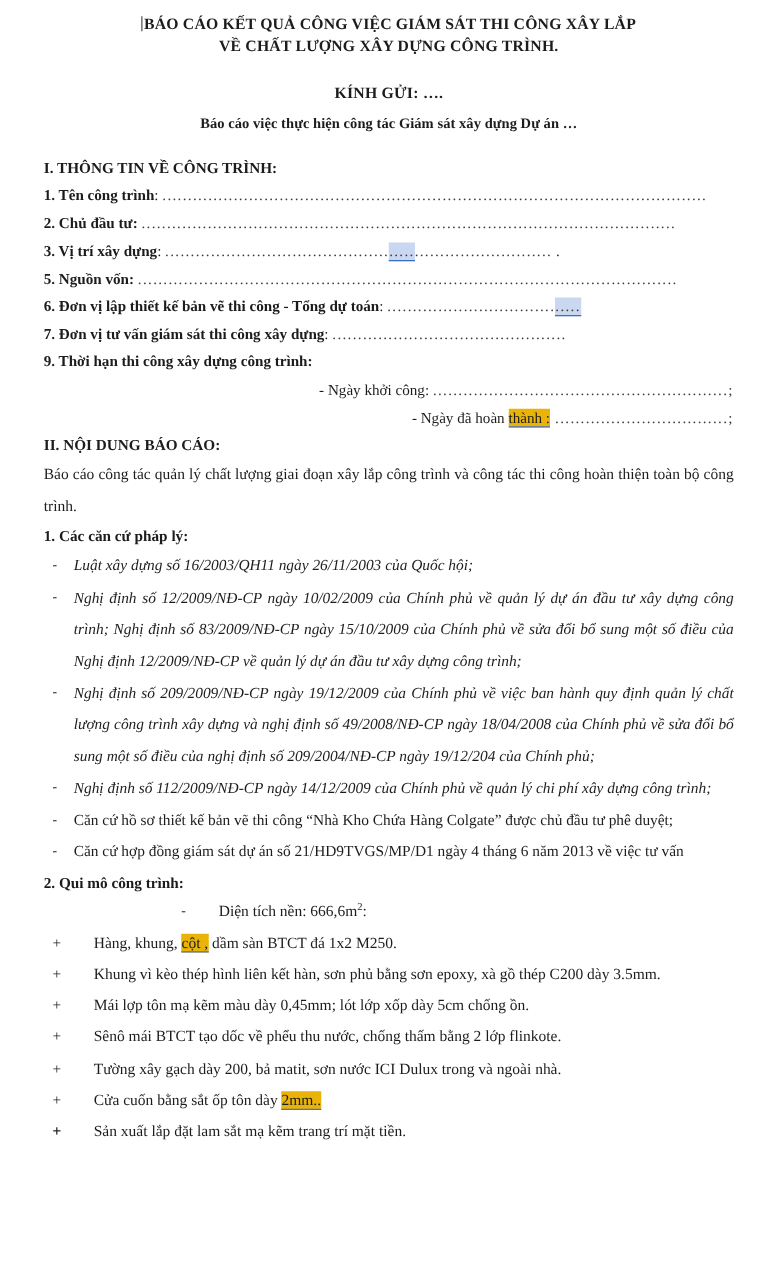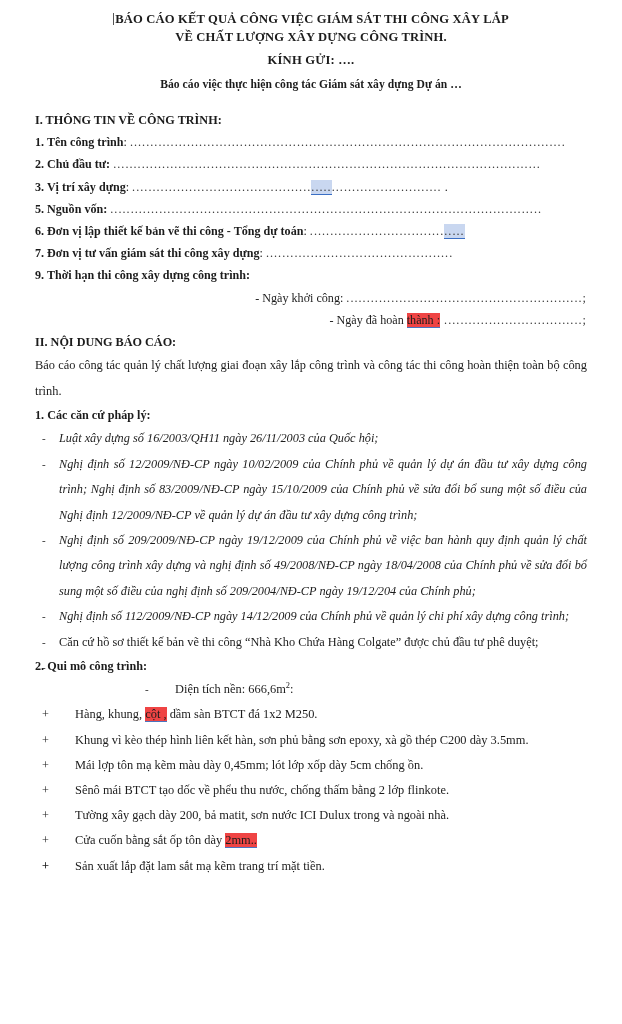--- a/index.html
+++ b/index.html
@@ -42,21 +42,21 @@
     display: inline-block;
     width: 1px;
     height: 12px;
     background: #555;
     vertical-align: -2px;
     margin-right: 1px;
   }
   .kinh-gui {
     font-weight: bold;
     font-size: 12.6px;
-    margin-top: 7px;
+    margin-top: 21px;
     letter-spacing: .2px;
   }
   .subtitle {
     font-weight: bold;
     font-size: 11.6px;
     margin-top: 10px;
     letter-spacing: .05px;
   }
 
   
@@ -95,21 +95,21 @@
   .para-tight { line-height: 22.5px; }
 
   
   .mark {
     background: #c9d7f0;
     color: #3a3a3a;
     border-bottom: 1.4px solid #3b6fc4;
     letter-spacing: 1.05px;
   }
   .umark {
-    background: #ef4444;
+    background: #eab308;
     border-bottom: 1.4px solid #4a74c0;
   }
 
   
   .legal {
     font-style: italic;
     font-size: 12.3px;
     line-height: 25.4px;
     text-align: justify;
     padding-left: 24px;
@@ -217,21 +217,21 @@
   <div class="para">Báo cáo công tác quản lý chất lượng giai đoạn xây lắp công trình và công tác thi công hoàn thiện toàn bộ công trình.</div>
 
   <div class="sec-head">1. Các căn cứ pháp lý:</div>
 
   <div class="legal"><span class="dash">-</span><span>Luật xây dựng số 16/2003/QH11 ngày 26/11/2003 của Quốc hội;</span></div>
   <div class="legal"><span class="dash">-</span><span>Nghị định số 12/2009/NĐ-CP ngày 10/02/2009 của Chính phủ về quản lý dự án đầu tư xây dựng công trình; Nghị định số 83/2009/NĐ-CP ngày 15/10/2009 của Chính phủ về sửa đổi bổ sung một số điều của Nghị định 12/2009/NĐ-CP về quản lý dự án đầu tư xây dựng công trình;</span></div>
   <div class="legal"><span class="dash">-</span><span>Nghị định số 209/2009/NĐ-CP ngày 19/12/2009 của Chính phủ về việc ban hành quy định quản lý chất lượng công trình xây dựng và nghị định số 49/2008/NĐ-CP ngày 18/04/2008 của Chính phủ về sửa đổi bổ sung một số điều của nghị định số 209/2004/NĐ-CP ngày 19/12/204 của Chính phủ;</span></div>
   <div class="legal"><span class="dash">-</span><span>Nghị định số 112/2009/NĐ-CP ngày 14/12/2009 của Chính phủ về quản lý chi phí xây dựng công trình;</span></div>
 
   <div class="plain-dash"><span class="dash">-</span><span>Căn cứ hồ sơ thiết kế bản vẽ thi công “Nhà Kho Chứa Hàng Colgate” được chủ đầu tư phê duyệt;</span></div>
-  <div class="plain-dash"><span class="dash">-</span></div>
+  <div class="plain-dash"><span class="dash">-</span><span>Căn cứ hợp đồng giám sát dự án số 21/HD9TVGS/MP/D1 ngày 4 tháng 6 năm 2013 về việc tư vấn</span></div>
 
   <div class="sec-head">2. Qui mô công trình:</div>
 
   <div class="dash-center"><span class="dash">-</span><span>Diện tích nền: 666,6m</span><sup>2</sup><span>:</span></div>
 
   <div class="plus-item"><span class="plus">+</span><span>Hàng, khung, </span><span class="umark">cột ,</span><span> dầm sàn BTCT đá 1x2 M250.</span></div>
 
   <div class="plus-item"><span class="plus">+</span><span>Khung vì kèo thép hình liên kết hàn, sơn phủ bằng sơn epoxy, xà gồ thép C200 dày 3.5mm.</span></div>
 
   <div class="plus-item"><span class="plus">+</span><span>Mái lợp tôn mạ kẽm màu dày 0,45mm; lót lớp xốp dày 5cm chống ồn.</span></div>

